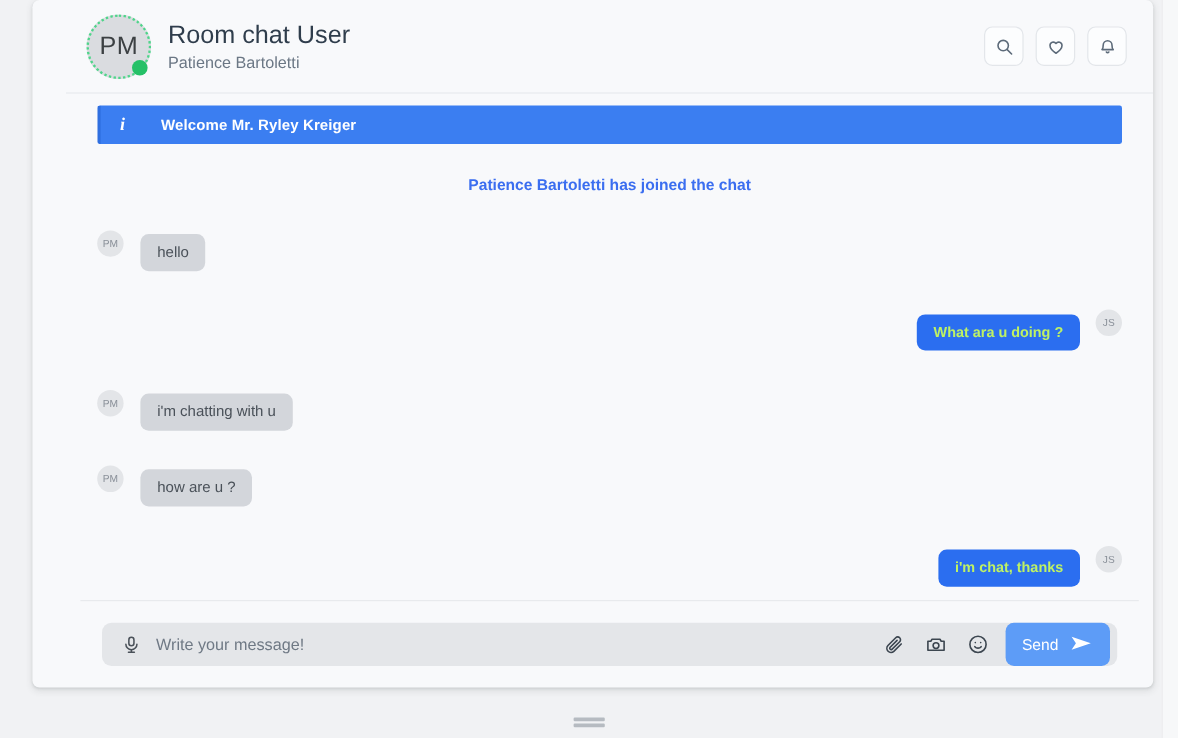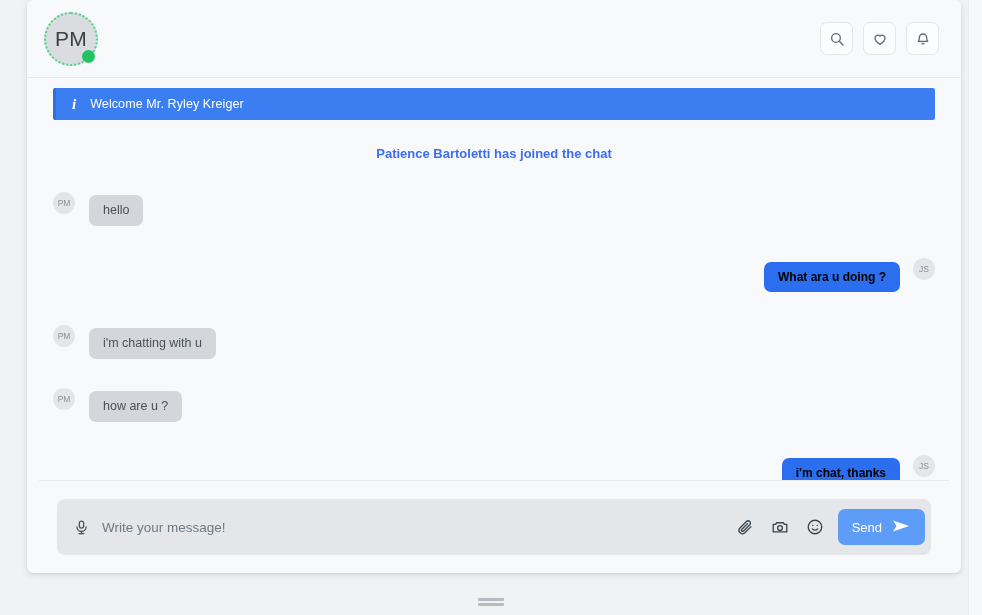--- a/index.html
+++ b/index.html
@@ -19,20 +19,21 @@
   .chat-card {
     position: absolute;
     left: 27px; top: 0px;
     width: 934px; height: 573px;
     background: #f8f9fb;
     border-radius: 6px;
     box-shadow: 0 2px 6px rgba(60,64,67,.12), 0 1px 2px rgba(60,64,67,.10);
     display: flex;
     flex-direction: column;
     overflow: hidden;
+    padding-left: 28px;
   }
 
   
   .chat-header {
     height: 78px;
     flex: 0 0 78px;
     display: flex;
     align-items: center;
     padding: 0 22px 0 17px;
     border-bottom: 1px solid #e8eaed;
@@ -108,22 +109,23 @@
   }
   .alert-icon {
     font-family: "Liberation Serif", serif;
     font-style: italic;
     font-weight: bold;
     font-size: 15px;
     margin-right: 14px;
   }
   .alert-text {
     font-size: 12.5px;
-    font-weight: normal;
+    font-weight: bold;
     letter-spacing: .1px;
+    margin-left: 16px;
   }
 
   .system-msg {
     text-align: center;
     color: #3b6ef0;
     font-size: 13px;
     font-weight: bold;
     margin-top: 26px;
     margin-bottom: 12px;
   }
@@ -154,36 +156,36 @@
     line-height: 1.2;
     margin-top: 16px;
   }
   .bubble.them {
     background: #d3d6db;
     color: #4a5159;
     margin-left: 14px;
   }
   .bubble.me {
     background: #2b6ef0;
-    color: #000000;
+    color: #bef264;
     margin-right: 13px;
     font-weight: bold;
     font-size: 12px;
   }
 
   
   .chat-footer {
     flex: 0 0 auto;
     padding: 0 18px 18px 18px;
     border-top: 1px solid #e8eaed;
     margin: 0 12px;
   }
   .composer {
     margin-top: 18px;
-    height: 56px;
+    height: 36px;
     background: #e4e6e9;
     border-radius: 8px;
     display: flex;
     align-items: center;
     padding: 0 6px 0 16px;
   }
   .mic-icon { color: #4a5159; display: flex; margin-right: 12px; }
   .msg-input {
     flex: 1 1 auto;
     border: none;
@@ -253,20 +255,24 @@
 
   <div class="chat-card">
 
     <div class="chat-header">
 
       <div class="avatar-wrap">
         <div class="avatar-big">PM</div>
         <span class="status-dot"></span>
       </div>
 
+      <div class="header-text">
+        <div class="room-title">Room chat User</div>
+        <div class="room-sub">Patience Bartoletti</div>
+      </div>
 
       <div class="header-actions">
         <div class="icon-btn">
           <span>
             <svg width="16" height="16" viewBox="0 0 24 24" fill="none" stroke="currentColor" stroke-width="2" stroke-linecap="round">
               <circle cx="10.5" cy="10.5" r="6.5"></circle>
                 <line x1="15.5" y1="15.5" x2="21" y2="21"></line>
             </svg>
           </span>
         </div>

